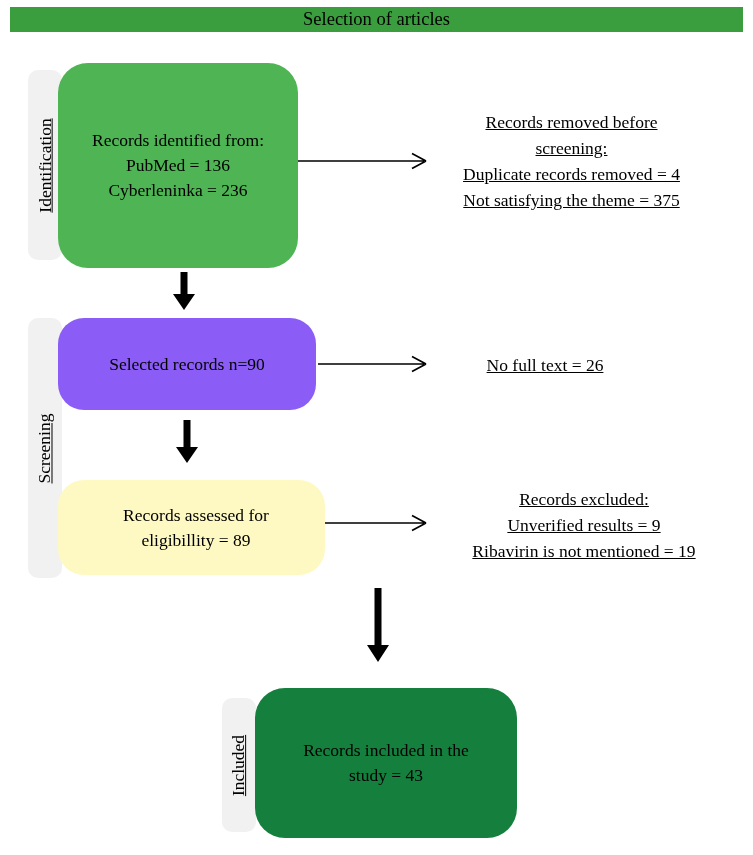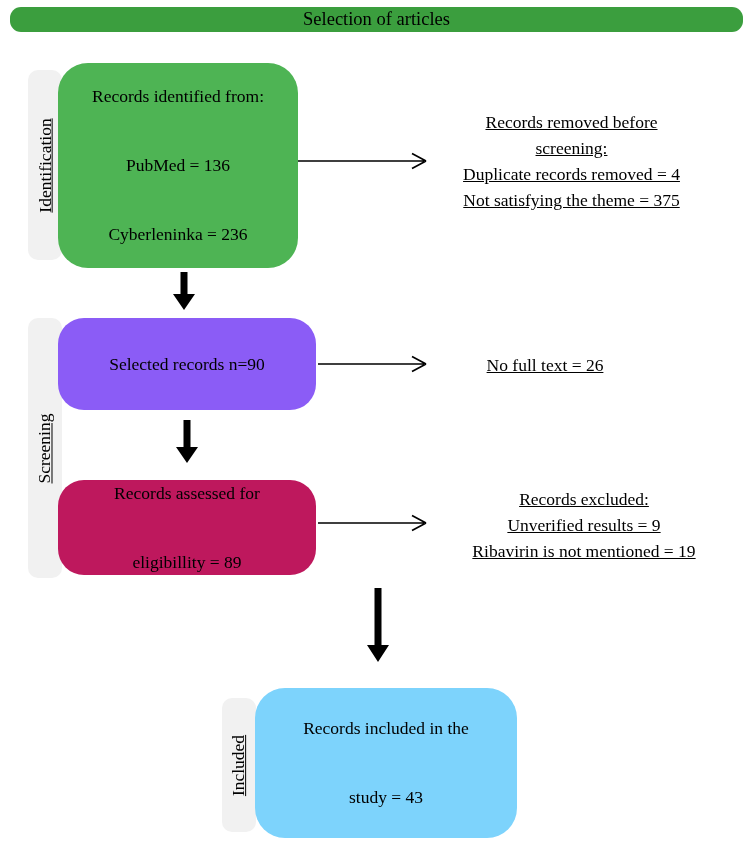--- a/index.html
+++ b/index.html
@@ -36,21 +36,20 @@
     text-decoration: underline;
     font-size: 17.5px;
   }
   .box {
     position: absolute;
     display: flex; flex-direction: column;
     align-items: center; justify-content: center;
     text-align: center;
     font-size: 17.5px;
     line-height: 25px;
-    gap: 44px;
   }
   .note {
     position: absolute;
     text-align: center;
     font-size: 17.5px;
     line-height: 26px;
     text-decoration: underline;
   }
   .box-identified { left: 58px;  top: 63px;  width: 240px; height: 205px; border-radius: 30px; }
   .box-selected   { left: 58px;  top: 318px; width: 258px; height: 92px;  border-radius: 26px; }
@@ -61,21 +60,21 @@
   .stage-included       { left: 222px; top: 698px; height: 134px; }
   .note-removed      { left: 398px; top: 109px; width: 347px; }
   .note-no-full-text { left: 430px; top: 352px; width: 230px; }
   .note-excluded     { left: 428px; top: 486px; width: 312px; }
 </style>
 </head>
 <body>
 
 <div id="canvas">
 
-  <div class="title-bar" style="background-color: rgb(59, 158, 62); border-radius: 11px;">
+  <div class="title-bar" style="background-color: rgb(59, 158, 62);">
     <span>Selection of articles</span>
   </div>
 
   <svg class="arrows" width="753" height="855" viewBox="0 0 753 855">
 
     <path d="M298 161 H424 M426 161 l-14 -7.5 M426 161 l-14 7.5" stroke="#000" stroke-width="1.7" fill="none"></path>
 
     <path d="M318 364 H424 M426 364 l-14 -7.5 M426 364 l-14 7.5" stroke="#000" stroke-width="1.7" fill="none"></path>
 
     <path d="M318 523 H424 M426 523 l-14 -7.5 M426 523 l-14 7.5" stroke="#000" stroke-width="1.7" fill="none"></path>
@@ -100,26 +99,26 @@
   <div class="box box-identified" style="background-color: rgb(78, 180, 84);">
     <div>Records identified from:</div>
     <div>PubMed = 136</div>
     <div>Cyberleninka = 236</div>
   </div>
 
   <div class="box box-selected" style="background-color: #8b5cf6;">
     <div>Selected records n=90</div>
   </div>
 
-  <div class="box box-assessed" style="background-color: #be185d;">
+  <div class="box box-assessed" style="background-color: #fef9c3; padding-left: 9px;">
     <div>Records assessed for</div>
     <div>eligibillity = 89</div>
   </div>
 
-  <div class="box box-included" style="background-color: #7dd3fc;">
+  <div class="box box-included" style="background-color: #15803d;">
     <div>Records included in the</div>
     <div>study = 43</div>
   </div>
 
   <div class="note note-removed">
     <div>Records removed before</div>
     <div>screening:</div>
     <div>Duplicate records removed = 4</div>
     <div>Not satisfying the theme = 375</div>
   </div>

